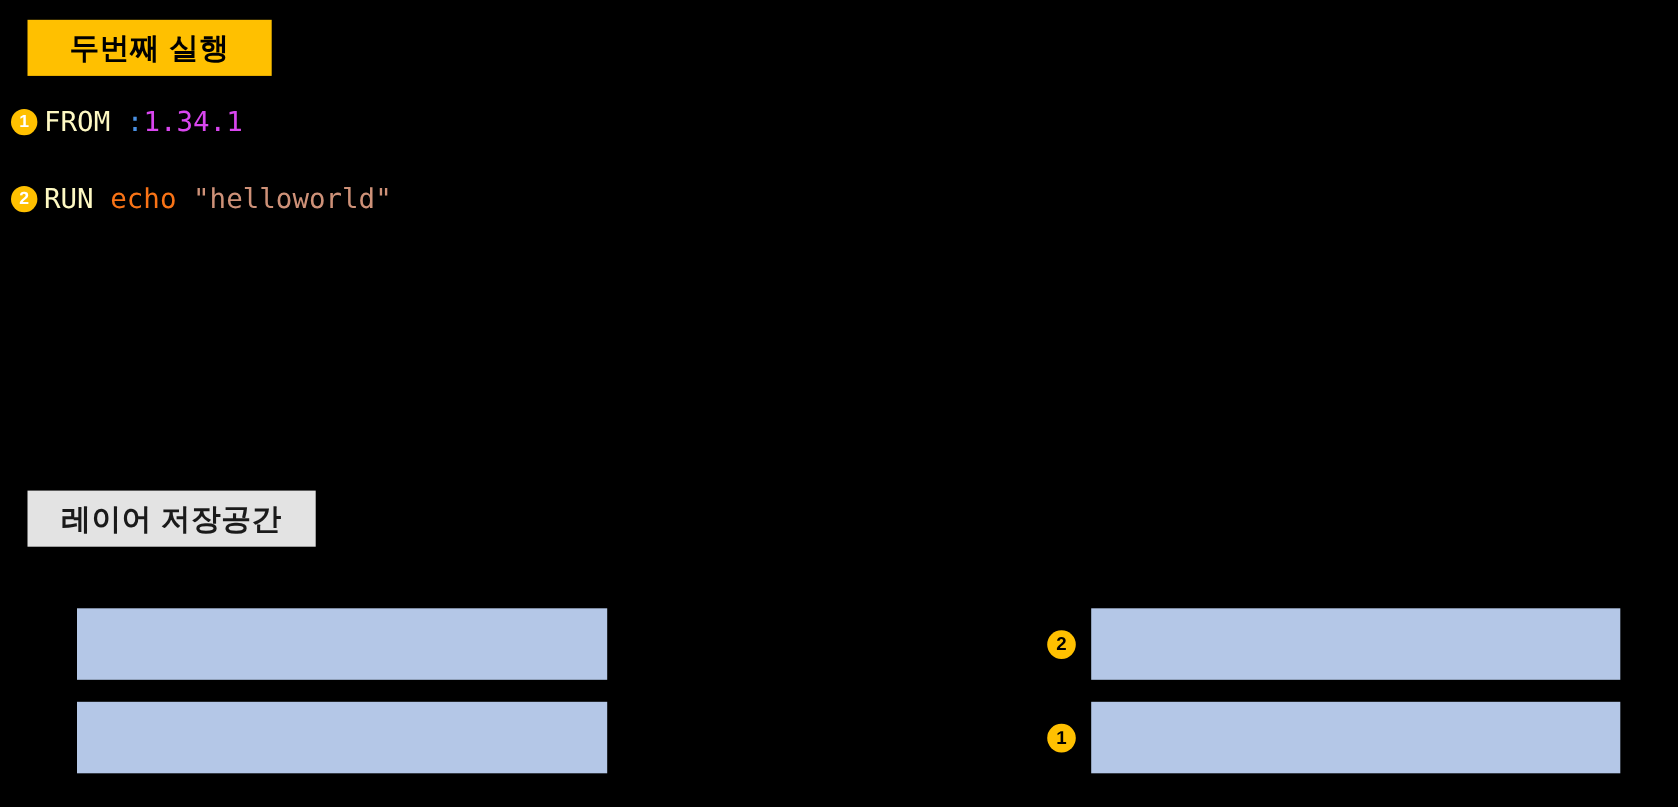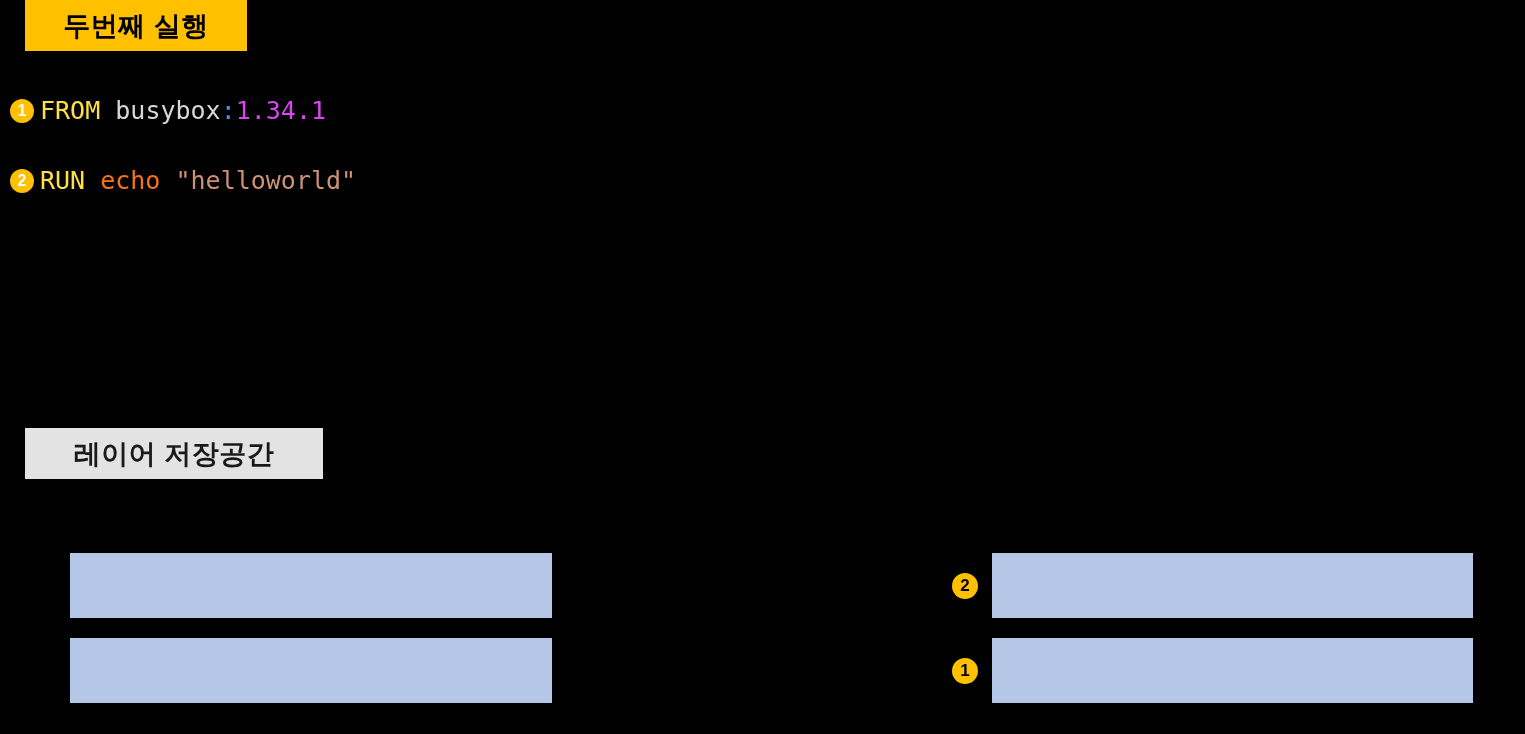--- a/index.html
+++ b/index.html
@@ -17,34 +17,35 @@
 
   
   .badge-title {
     position: absolute;
     display: flex;
     align-items: center;
     justify-content: center;
     font-weight: bold;
     letter-spacing: 0.5px;
     white-space: nowrap;
+    margin-top: 18px;
   }
   #title-run {
     left: 25px;
     top: 0px;
     width: 222px;
     height: 51px;
     background: #ffc000;
     color: #000000;
     font-size: 27px;
   }
   #title-storage {
     left: 25px;
     top: 428px;
-    width: 298px;
+    width: 262px;
     height: 51px;
     background: #e3e3e3;
     color: #1a1a1a;
     font-size: 27px;
   }
 
   
   .code-area {
     position: absolute;
     left: 0px;
@@ -70,21 +71,21 @@
     background: #ffc000;
     color: #ffffff;
     font-family: "Liberation Sans", "DejaVu Sans", sans-serif;
     font-size: 16px;
     font-weight: bold;
     line-height: 24px;
     text-align: center;
     margin-left: 10px;
     margin-right: 6px;
   }
-  .tok-kw      { color: #fde047; }
+  .tok-kw      { color: #fef9c3; }
   .tok-plain   { color: #d8d8d8; }
   .tok-punct   { color: #4a90e2; }
   .tok-version { color: #d946ef; }
   .tok-cmd     { color: #f97316; }
   .tok-str     { color: #ce9178; }
 
   
   .layer-stack {
     position: absolute;
   }
@@ -124,21 +125,20 @@
 <body>
 
 <div class="badge-title" id="title-run">두번째 실행</div>
 
 <div class="code-area">
 
   <div class="code-line">
     <span class="step-dot">1</span>
     <span class="tok-kw">FROM</span>
     <span class="tok-plain"> </span>
-    <span class="tok-plain">busybox</span>
     <span class="tok-punct">:</span>
     <span class="tok-version">1.34.1</span>
   </div>
 
   <div class="code-line">
     <span class="step-dot">2</span>
     <span class="tok-kw">RUN</span>
     <span class="tok-plain"> </span>
     <span class="tok-cmd">echo</span>
     <span class="tok-plain"> </span>

